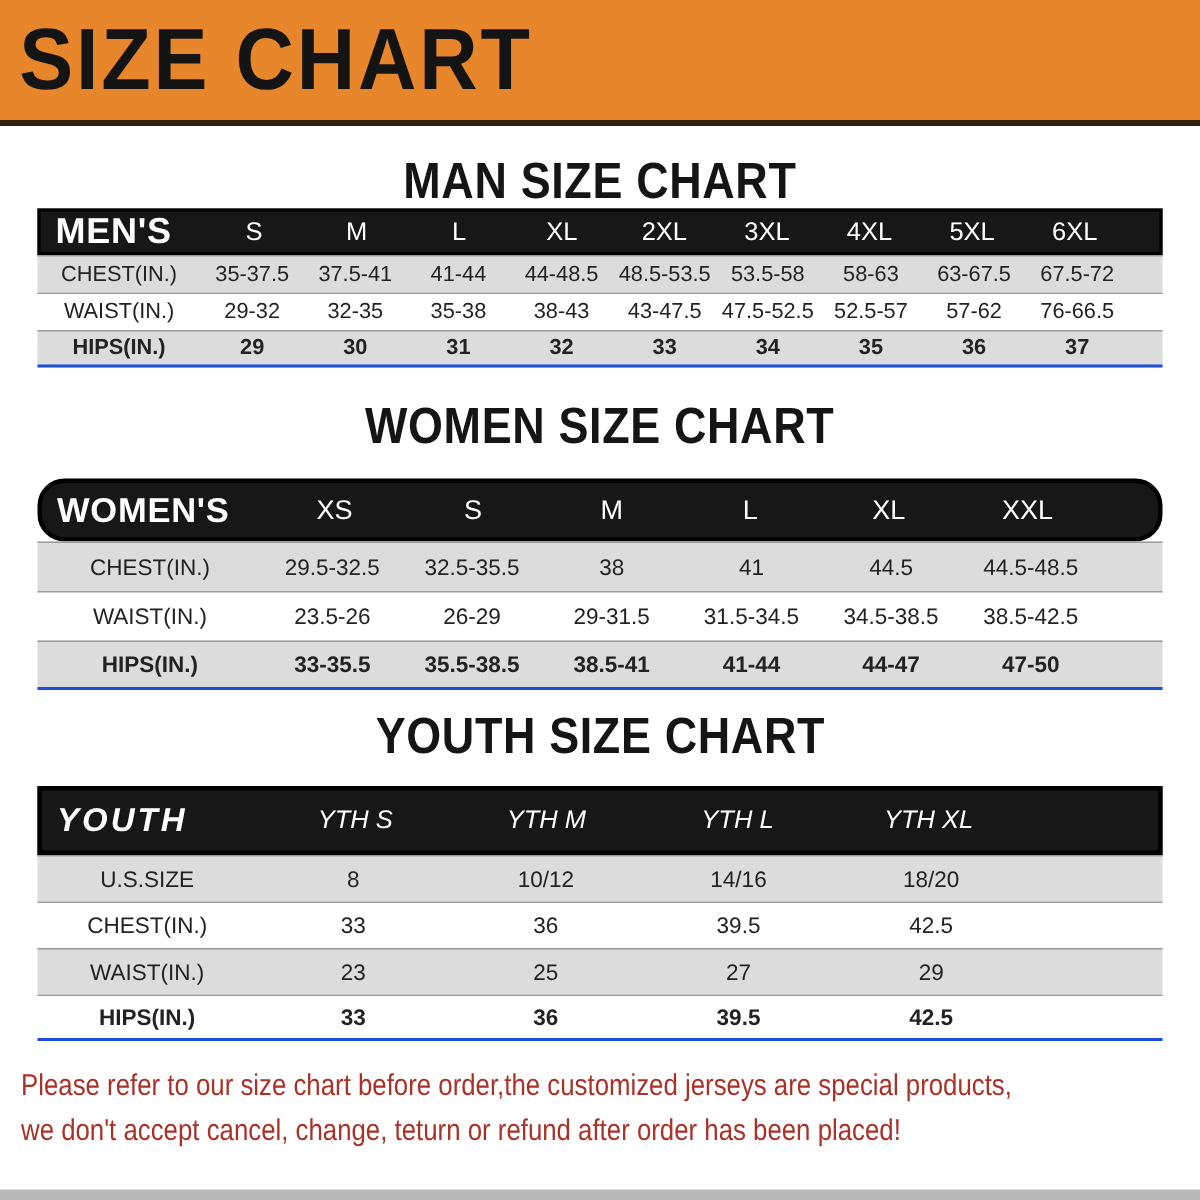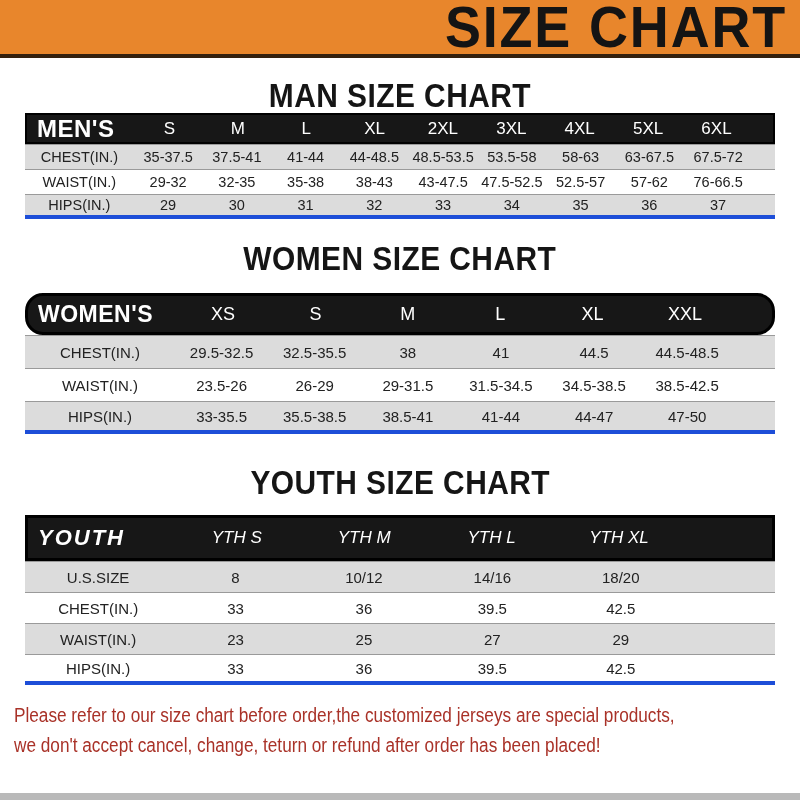--- a/index.html
+++ b/index.html
@@ -6,26 +6,26 @@
   html, body { width: 800px; height: 800px; }
   body {
     font-family: "Liberation Sans", sans-serif;
     background: #ffffff;
     color: #1a1a1a;
     position: relative;
     overflow: hidden;
   }
   
   .banner {
-    height: 58px;
+    height: 84px;
     background: #e8862c;
     border-bottom: 4px solid #34200e;
     display: flex;
     align-items: center;
-    justify-content: flex-end;
+    justify-content: flex-start;
   }
   .banner-title {
     font-size: 58px;
     font-weight: bold;
     letter-spacing: 2px;
     color: #141414;
     display: inline-block;
     transform: scaleX(0.93);
     line-height: 1;
   }
@@ -38,21 +38,21 @@
   .section-heading > span {
     display: inline-block;
     font-size: 34px;
     font-weight: bold;
     letter-spacing: 0.5px;
     color: #151515;
     transform: scaleX(0.88);
   }
   .h-man   { margin-top: 20px; }
   .h-women { margin-top: 22px; }
-  .h-youth { margin-top: 31px; }
+  .h-youth { margin-top: 14px; }
   
   .size-table {
     width: 750px;
     margin: 0 auto;
   }
   .t-men   { margin-top: 1px; }
   .t-women { margin-top: 18px; }
   .t-youth { margin-top: 16px; }
 
   .t-head {
@@ -92,21 +92,21 @@
   .t-row {
     display: flex;
     align-items: center;
     border-top: 1px solid #9a9a9a;
   }
   .t-men .t-row   { height: 25px; font-size: 14.5px; }
   .t-women .t-row { height: 33px; font-size: 15px; }
   .t-youth .t-row { height: 31px; font-size: 15px; }
   .t-row.stripe { background: #dcdcdc; }
   .t-row.plain  { background: #ffffff; }
-  .size-table .t-row:last-child { border-bottom: 4px solid #1d4ed8; }
+  .size-table .t-row:last-child { border-bottom: 2px solid #1d4ed8; font-weight: bold; }
 
   .t-label {
     text-align: center;
     color: #222;
   }
   .t-men .t-label   { width: 14.5%; }
   .t-women .t-label { width: 20%; }
   .t-youth .t-label { width: 19.5%; }
   .t-cell { color: #222; }
 

